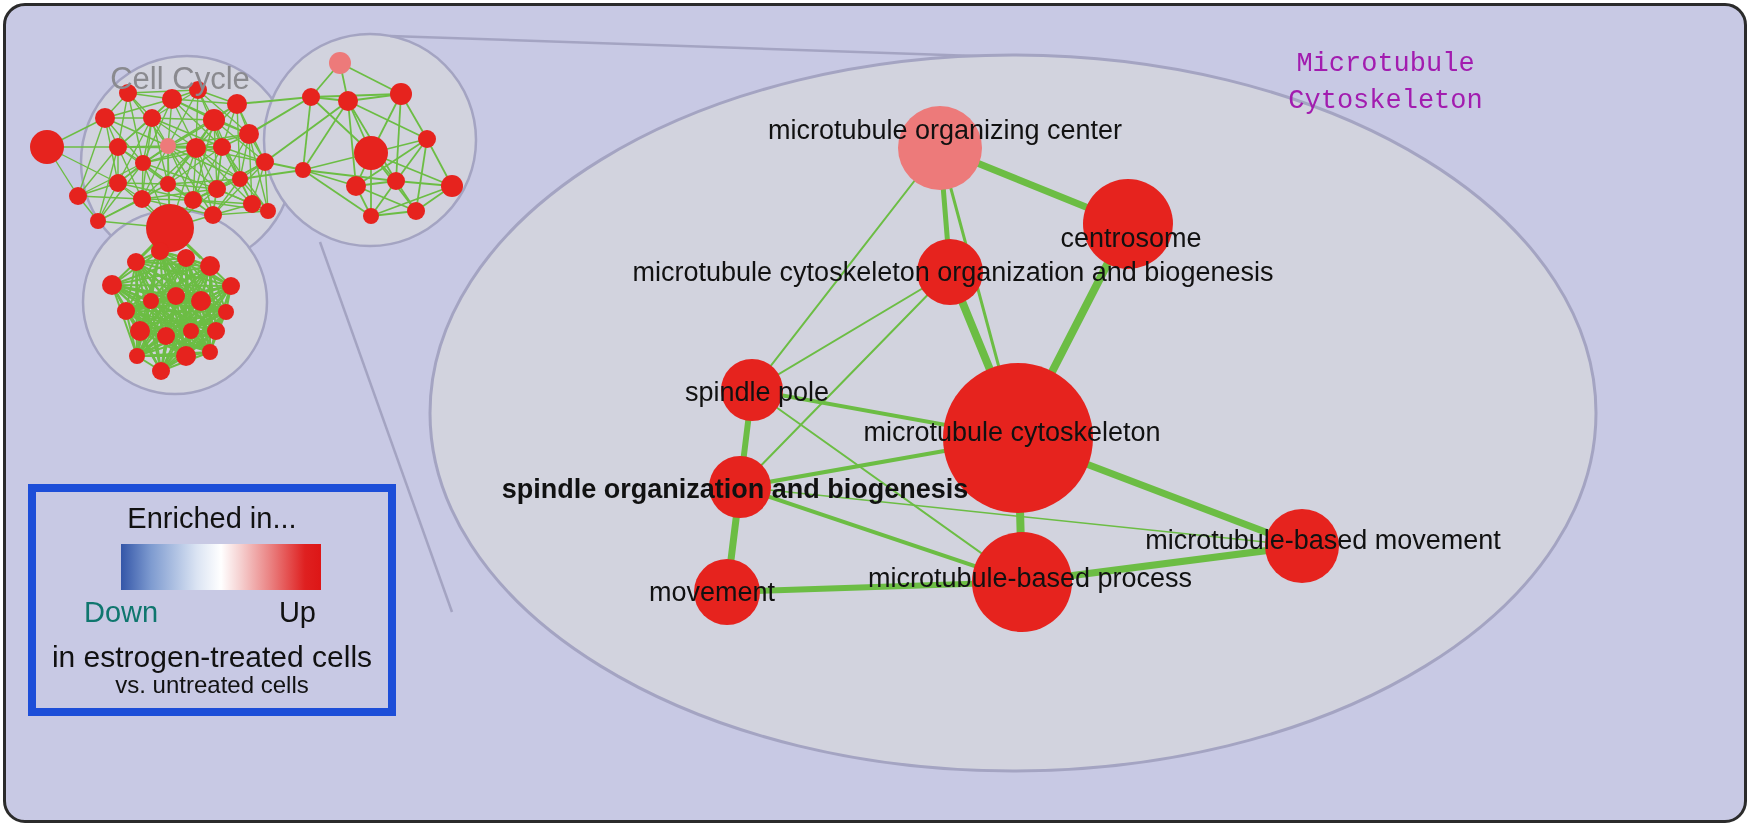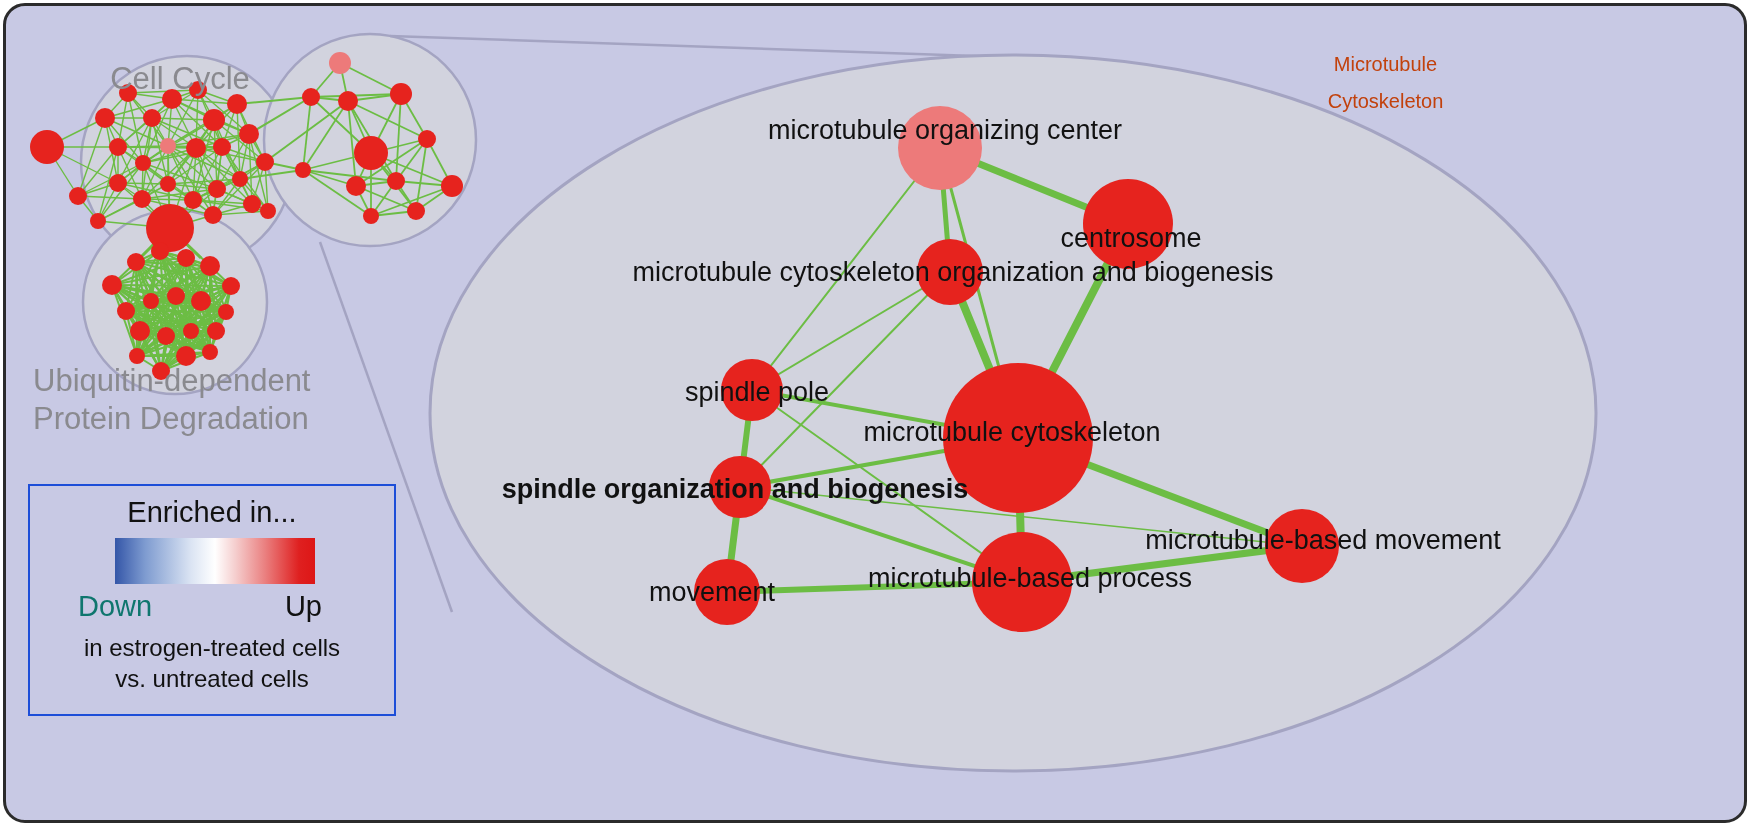--- a/index.html
+++ b/index.html
@@ -32,42 +32,43 @@
     color: #8a8a8f;
     font-size: 31px;
     line-height: 38px;
     white-space: nowrap;
   }
   .cluster-label.centered { transform: translate(-50%, -50%); }
   .zoom-title {
     position: absolute;
     left: 1268px; top: 46px; width: 235px;
     text-align: center;
-    font-size: 20px;
+    font-size: 27px;
     line-height: 37px;
-    color: #c2410c;
+    color: #a21caf;
+    font-family: Liberation Mono, monospace;
   }
   .legend {
     position: absolute;
     left: 28px; top: 484px;
     width: 368px; height: 232px;
-    border: 2px solid #1d4ed8;
+    border: 8px solid #1d4ed8;
     box-sizing: border-box;
   }
   .legend-title {
     position: absolute; top: 10px; width: 100%;
     text-align: center; font-size: 29px; color: #111111;
   }
   .legend-gradient {
     position: absolute; left: 85px; top: 52px;
     width: 200px; height: 46px;
   }
   .legend-down { position: absolute; left: 48px; top: 104px; font-size: 29px; color: #0f766e; }
   .legend-up { position: absolute; right: 72px; top: 104px; font-size: 29px; color: #111111; text-align: right; }
-  .legend-caption1 { position: absolute; top: 148px; width: 100%; text-align: center; font-size: 24px; color: #111111; }
+  .legend-caption1 { position: absolute; top: 148px; width: 100%; text-align: center; font-size: 30px; color: #111111; }
   .legend-caption2 { position: absolute; top: 179px; width: 100%; text-align: center; font-size: 24px; color: #111111; }
 </style>
 </head>
 <body>
 
 <div class="figure">
   <div class="panel" style="background: rgb(200, 201, 228); border-color: rgb(43, 43, 43);"></div>
 
   <svg id="network-svg" width="1750" height="826">
       <circle cx="187" cy="162" r="106" fill="#d2d3de" stroke="#a4a4c2" stroke-width="2.5"></circle>
@@ -549,24 +550,20 @@
       <div class="label" style="left: 757px; top: 392px;">spindle pole</div>
       <div class="label" style="left: 1012px; top: 432px; text-align: right;">microtubule cytoskeleton</div>
       <div class="label" style="left: 735px; top: 489px; font-weight: bold;">spindle organization and biogenesis</div>
       <div class="label" style="left: 1323px; top: 540px;">microtubule-based movement</div>
       <div class="label" style="left: 1030px; top: 578px;">microtubule-based process</div>
       <div class="label" style="left: 712px; top: 592px;">movement</div>
     </div>
 
   <div class="cluster-label centered" style="left:180px; top:63px;margin-top:16px;">Cell Cycle</div>
 
-  <div class="cluster-label" style="left:33px; top:362px;">
-    <div>Ubiquitin-dependent</div>
-    <div>Protein Degradation</div>
-  </div>
 
   <div class="zoom-title">
     <div>Microtubule</div>
     <div>Cytoskeleton</div>
   </div>
 
   <div class="legend">
     <div class="legend-title">Enriched in...</div>
     <div class="legend-gradient" style="background: linear-gradient(to right, rgb(52, 86, 168) 0%, rgb(126, 155, 208) 15%, rgb(219, 228, 243) 38%, rgb(255, 255, 255) 50%, rgb(245, 207, 207) 60%, rgb(234, 128, 128) 75%, rgb(223, 32, 32) 92%, rgb(221, 22, 22) 100%);"></div>
     <div class="legend-down">Down</div>

